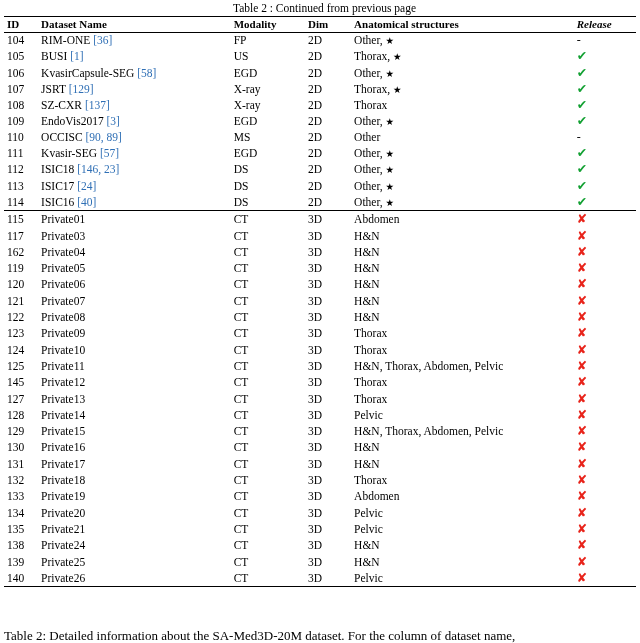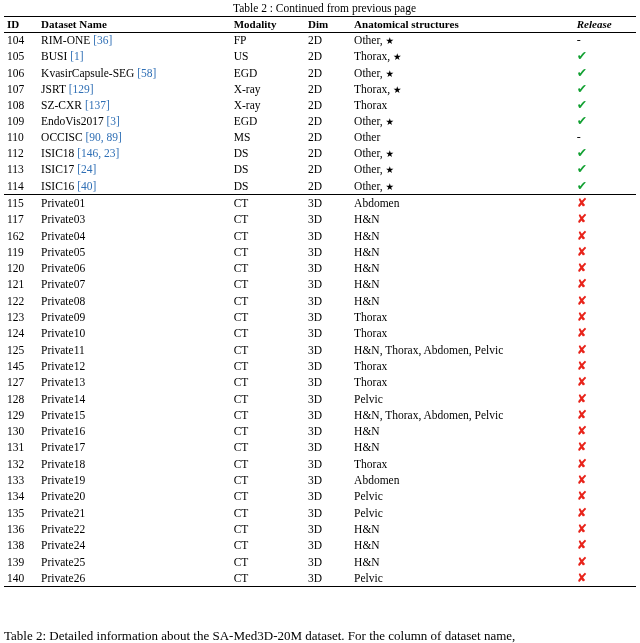--- a/index.html
+++ b/index.html
@@ -167,20 +167,28 @@
         </tr>
         <tr>
           <td>110</td>
           <td><span>OCCISC</span> <span class="cite">[90, 89]</span></td>
           <td>MS</td>
           <td>2D</td>
           <td><span>Other</span></td>
           <td><span class="dash">-</span></td>
         </tr>
         <tr>
+          <td>111</td>
+          <td><span>Kvasir-SEG</span> <span class="cite">[57]</span></td>
+          <td>EGD</td>
+          <td>2D</td>
+          <td><span>Other, </span><span class="star">★</span></td>
+          <td><span class="check">✔</span></td>
+        </tr>
+        <tr>
           <td>112</td>
           <td><span>ISIC18</span> <span class="cite">[146, 23]</span></td>
           <td>DS</td>
           <td>2D</td>
           <td><span>Other, </span><span class="star">★</span></td>
           <td><span class="check">✔</span></td>
         </tr>
         <tr>
           <td>113</td>
           <td><span>ISIC17</span> <span class="cite">[24]</span></td>
@@ -353,28 +361,20 @@
         </tr>
         <tr>
           <td>135</td>
           <td><span>Private21</span></td>
           <td>CT</td>
           <td>3D</td>
           <td><span>Pelvic</span></td>
           <td><span class="cross">✘</span></td>
         </tr>
         <tr>
-          <td>136</td>
-          <td><span>Private22</span></td>
-          <td>CT</td>
-          <td>3D</td>
-          <td><span>H&amp;N</span></td>
-          <td><span class="cross">✘</span></td>
-        </tr>
-        <tr>
           <td>138</td>
           <td><span>Private24</span></td>
           <td>CT</td>
           <td>3D</td>
           <td><span>H&amp;N</span></td>
           <td><span class="cross">✘</span></td>
         </tr>
         <tr>
           <td>139</td>
           <td><span>Private25</span></td>

